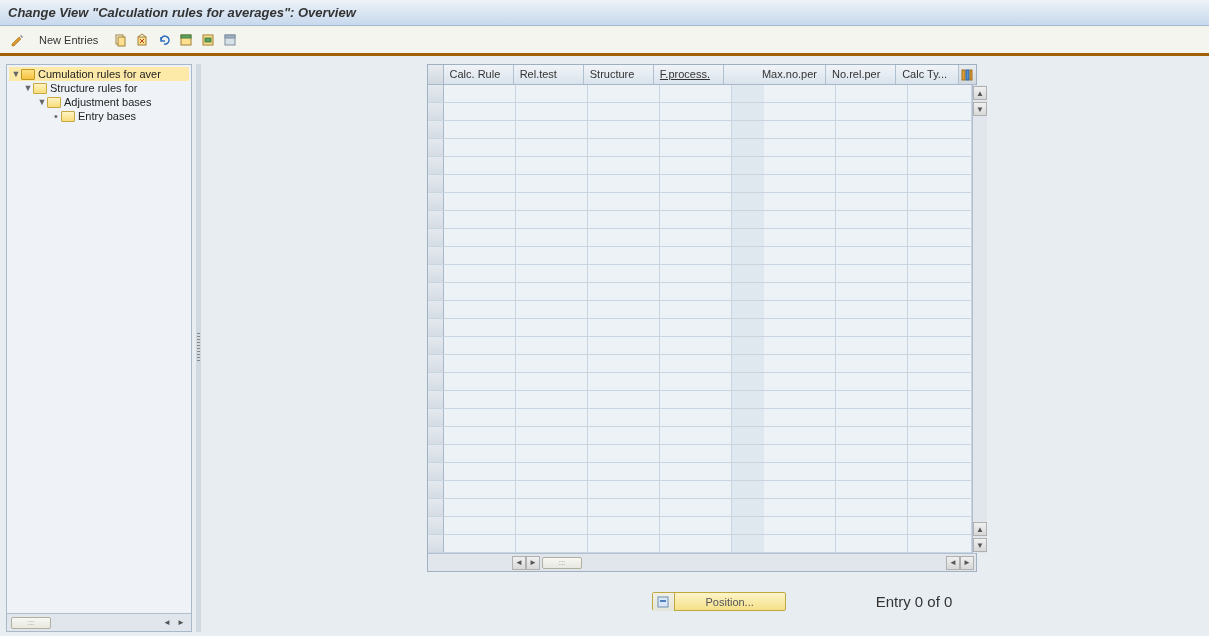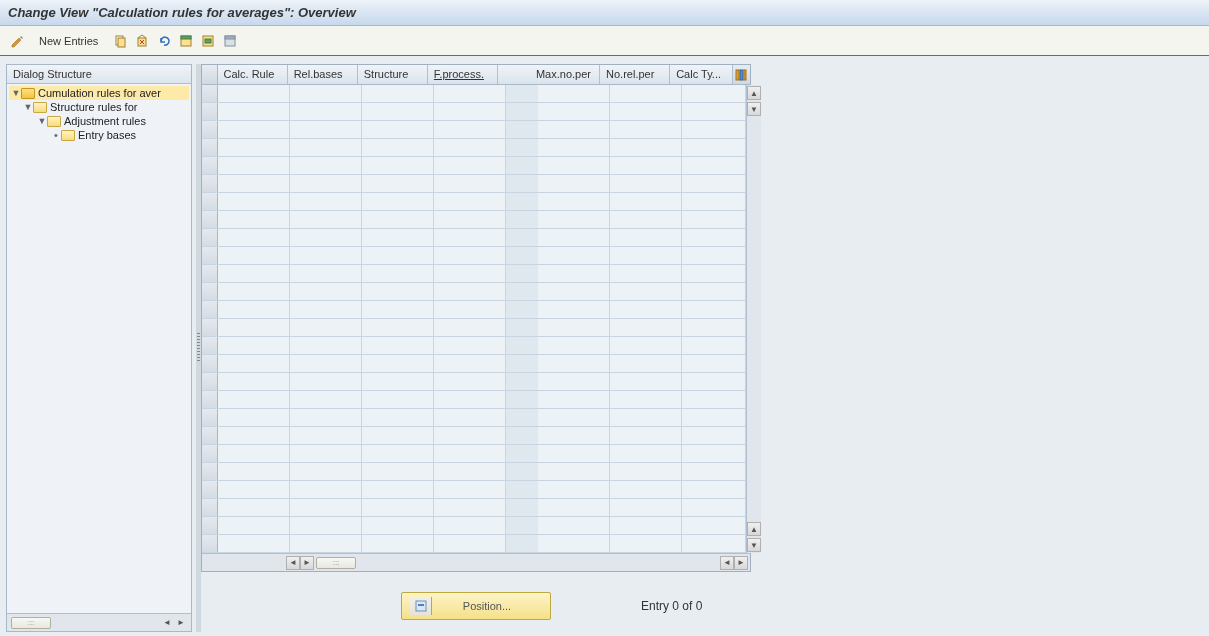--- a/index.html
+++ b/index.html
@@ -25,21 +25,21 @@
       align-items: center;
     }
     .titlebar-text {
       font-weight: bold;
       font-style: italic;
       font-size: 13px;
       color: #333;
     }
     .toolbar {
       background: #f5f5f0;
-      border-bottom: 1px solid #a16207;
+      border-bottom: 3px solid #a16207;
       padding: 4px 8px;
       height: 30px;
       display: flex;
       align-items: center;
       gap: 4px;
     }
     .tb-icon {
       width: 18px;
       height: 18px;
       display: inline-flex;
@@ -174,20 +174,21 @@
     .splitter-grip {
       width: 3px;
       height: 30px;
       background: repeating-linear-gradient(to bottom, #888 0, #888 1px, transparent 1px, transparent 3px);
     }
     .main-panel {
       flex: 1;
       display: flex;
       flex-direction: column;
       background: #e8edf2;
+      align-items: center;
     }
     .grid-wrapper {
       border: 1px solid #a0b0c0;
       background: #dfe7ef;
       display: flex;
       flex-direction: column;
       width: 550px;
     }
     .grid-head-row {
       display: flex;
@@ -290,38 +291,38 @@
       padding: 20px 0 12px 0;
       gap: 90px;
       margin-left: 200px;
     }
     .position-btn {
       display: flex;
       align-items: center;
       background: linear-gradient(to bottom, #fdf4c8, #f5e088);
       border: 1px solid #c0a840;
       border-radius: 2px;
-      height: 28px;
+      height: 19px;
       cursor: pointer;
-      padding: 8px;
+      padding: 0;
     }
     .position-btn-icon {
       width: 22px; height: 18px;
       display: flex; align-items: center; justify-content: center;
       border-right: 1px solid #c0a840;
       background: linear-gradient(to bottom, #f0f0e8, #e4e4d8);
     }
     .position-btn-label {
       width: 110px;
       text-align: center;
       font-size: 11px;
       color: #555;
     }
     .entry-text {
-      font-size: 12px;
+      font-size: 15px;
       color: #333;
     }
     
     .w-calc { width: 72px; }
     .w-rel { width: 72px; }
     .w-cum { width: 72px; }
     .w-fpr { width: 72px; text-decoration: underline; }
     .w-max { width: 72px; margin-left: 32px; }
     .w-nor { width: 72px; }
     .w-wage { width: 64px; }
@@ -381,36 +382,35 @@
       <svg width="14" height="14" viewBox="0 0 14 14">
           <rect x="2" y="2" width="10" height="10" fill="#d8e0e8" stroke="#8090a0"></rect>
           <rect x="2" y="2" width="10" height="3" fill="#a0b0c0" stroke="#8090a0"></rect>
         </svg>
     </span>
   </div>
 
   <div class="content-area">
 
     <div class="tree-panel">
-      <div class="tree-header">Dialog Structure</div>
       <div class="tree-body">
         <div class="tree-item selected">
           <span class="tree-caret">▼</span>
           <span class="folder-icon-open"></span>
           <span>Cumulation rules for aver</span>
         </div>
         <div class="tree-item indent-1">
           <span class="tree-caret">▼</span>
           <span class="folder-icon-closed"></span>
           <span>Structure rules for</span>
         </div>
         <div class="tree-item indent-2">
           <span class="tree-caret">▼</span>
           <span class="folder-icon-closed"></span>
-          <span>Adjustment rules</span>
+          <span>Adjustment bases</span>
         </div>
         <div class="tree-item indent-3">
           <span class="tree-dot">•</span>
           <span class="folder-icon-closed"></span>
           <span>Entry bases</span>
         </div>
       </div>
       <div class="tree-footer">
         <div class="tree-footer-btn">:::</div>
         <div class="tree-footer-arrows">
@@ -422,21 +422,21 @@
 
     <div class="splitter">
       <div class="splitter-grip"></div>
     </div>
 
     <div class="main-panel">
       <div class="grid-wrapper">
         <div class="grid-head-row">
           <div class="row-selector-head"></div>
           <div class="col-head w-calc">Calc. Rule</div>
-          <div class="col-head w-rel">Rel.bases</div>
+          <div class="col-head w-rel">Rel.test</div>
           <div class="col-head w-cum">Structure</div>
           <div class="col-head w-fpr">F.process.</div>
           <div class="col-head w-max">Max.no.per</div>
           <div class="col-head w-nor">No.rel.per</div>
           <div class="col-head w-wage">Calc Ty...</div>
           <div class="col-config">
             <svg width="12" height="12" viewBox="0 0 12 12">
                 <rect x="1" y="1" width="3" height="10" fill="#e0a030" stroke="#a07020"></rect>
                 <rect x="5" y="1" width="3" height="10" fill="#5090d0" stroke="#3060a0"></rect>
                 <rect x="9" y="1" width="2" height="10" fill="#e0a030" stroke="#a07020"></rect>

